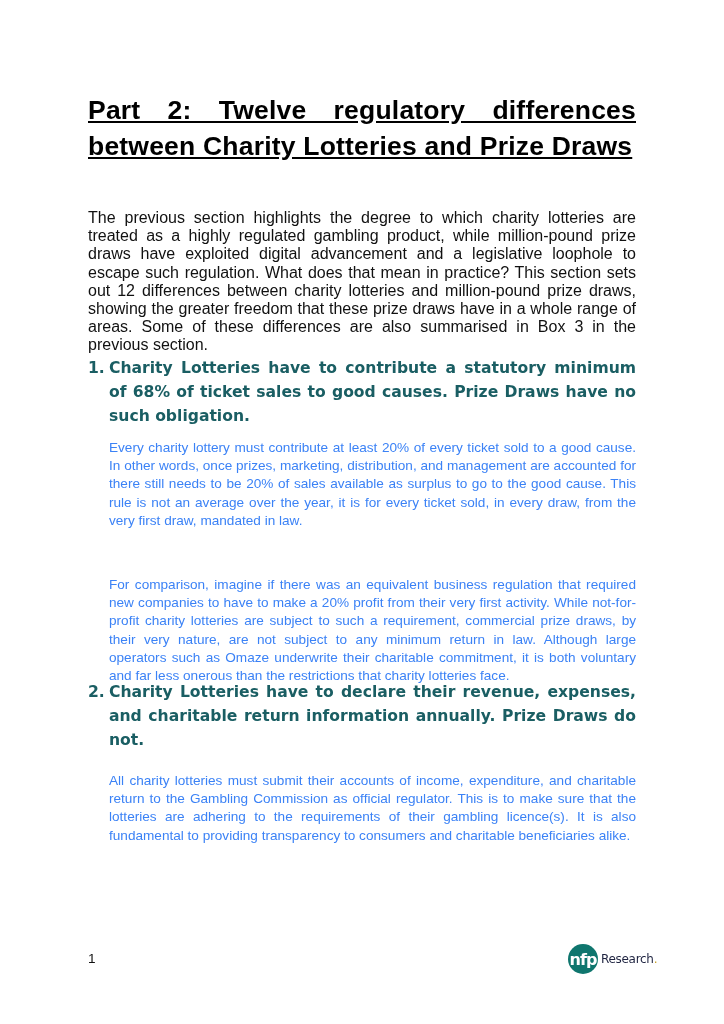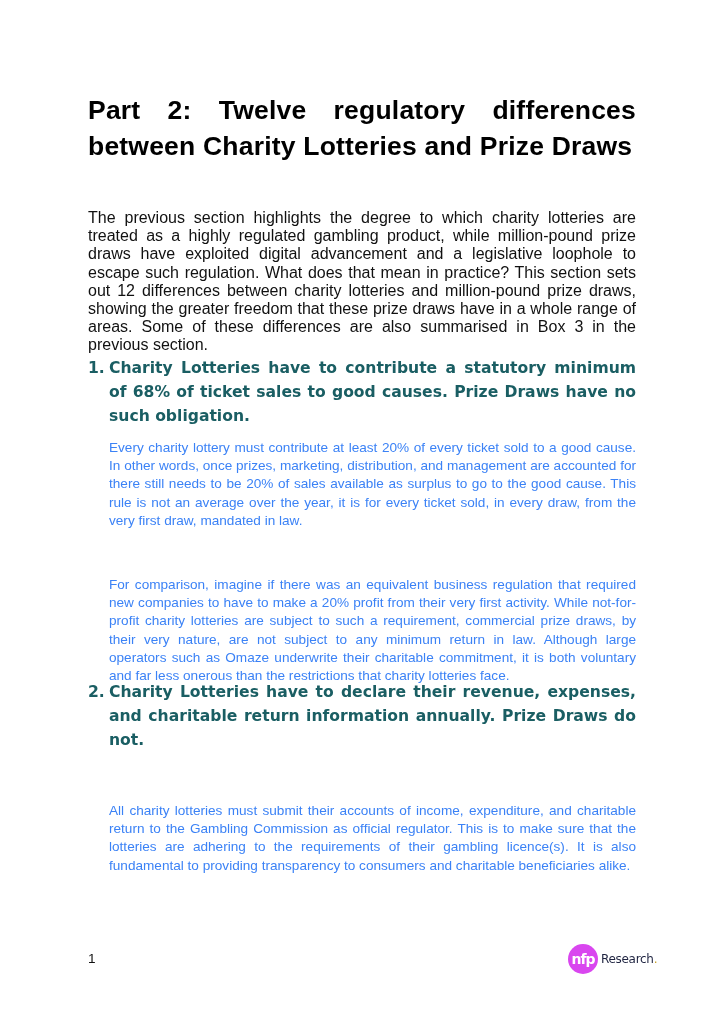--- a/index.html
+++ b/index.html
@@ -5,20 +5,21 @@
   html, body { margin: 0; padding: 0; background: #ffffff; }
   body { width: 724px; height: 1024px; position: relative; overflow: hidden; }
   .page { position: absolute; left: 0; top: 0; width: 724px; height: 1024px; background: #fff; }
 
   .title {
     position: absolute; left: 88px; top: 92px; width: 548px;
     font-family: "Liberation Sans", sans-serif; font-weight: 700;
     font-size: 26.5px; line-height: 36px; color: #000;
     text-align: justify; text-align-last: left; margin: 0;
     letter-spacing: 0.2px;
+    text-decoration: underline;
   }
   .intro {
     position: absolute; left: 88px; top: 209px; width: 548px;
     font-family: "Liberation Sans", sans-serif; font-size: 16px; line-height: 18.2px;
     color: #111; text-align: justify; margin: 0;
   }
   .item-heading {
     position: absolute; left: 88px; width: 548px;
     font-family: "DejaVu Sans", sans-serif; font-weight: 700;
     font-size: 15.6px; line-height: 24px; color: #1a5e63;
@@ -28,34 +29,34 @@
   .item-heading .txt { flex: 1; text-align: justify; text-align-last: left; }
   .h1 { top: 356px; }
   .h2 { top: 680px; }
   .body-p {
     position: absolute; left: 109px; width: 527px;
     font-family: "Liberation Sans", sans-serif; font-size: 13.6px; line-height: 18.2px;
     color: #3b82f6; text-align: justify; margin: 0;
   }
   .p1 { top: 439px; }
   .p2 { top: 540px; margin-top: 36px; }
-  .p3 { top: 802px; }
+  .p3 { top: 772px; }
   .p4 { top: 869px; }
 
   .page-number {
     position: absolute; left: 88px; top: 951px;
     font-family: "Liberation Sans", sans-serif; font-size: 13.6px; color: #111;
   }
   .logo {
     position: absolute; left: 568px; top: 944px; display: flex; align-items: center;
   }
   .logo-badge {
-    width: 30px; height: 30px; border-radius: 50%; background: #d946ef;
+    width: 30px; height: 30px; border-radius: 50%; background: #0f766e;
     color: #fff; font-family: "DejaVu Sans", sans-serif; font-weight: 700;
-    font-size: 14px; display: flex; align-items: center; justify-content: center;
+    font-size: 16px; display: flex; align-items: center; justify-content: center;
     letter-spacing: -1px;
   }
   .logo-text {
     margin-left: 3px; font-family: "DejaVu Sans", sans-serif; font-weight: 400;
     font-size: 12px; color: #1e2340; letter-spacing: -0.3px;
   }
   .logo-dot { color: #c9a227; }
 </style>
 </head>
 <body>

